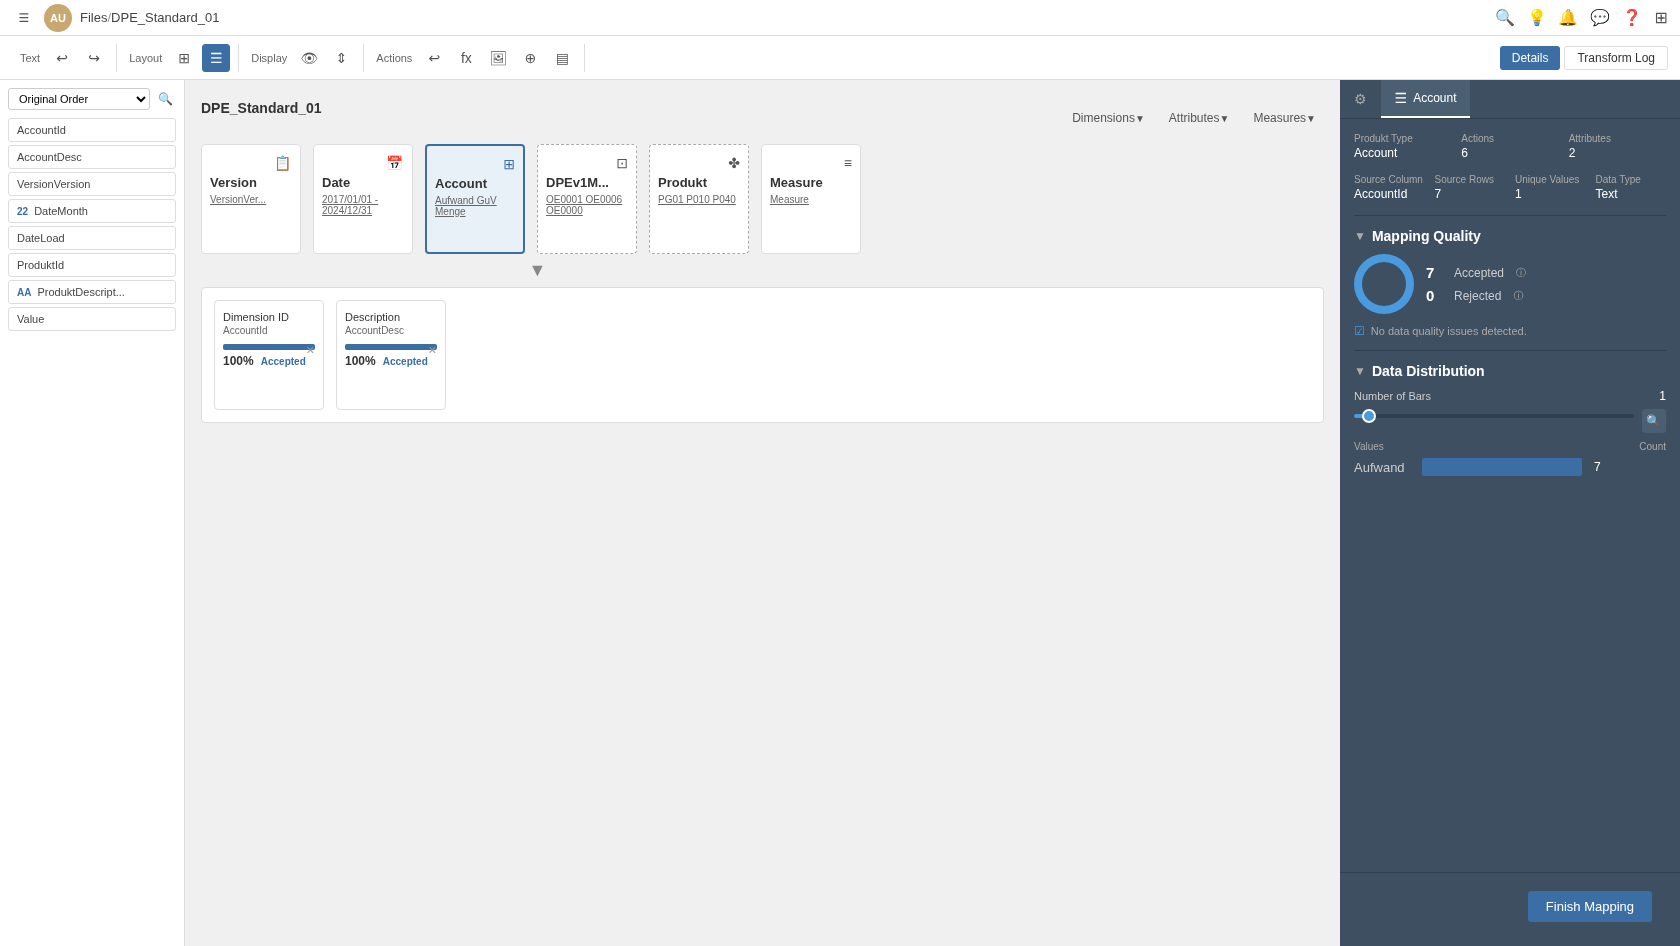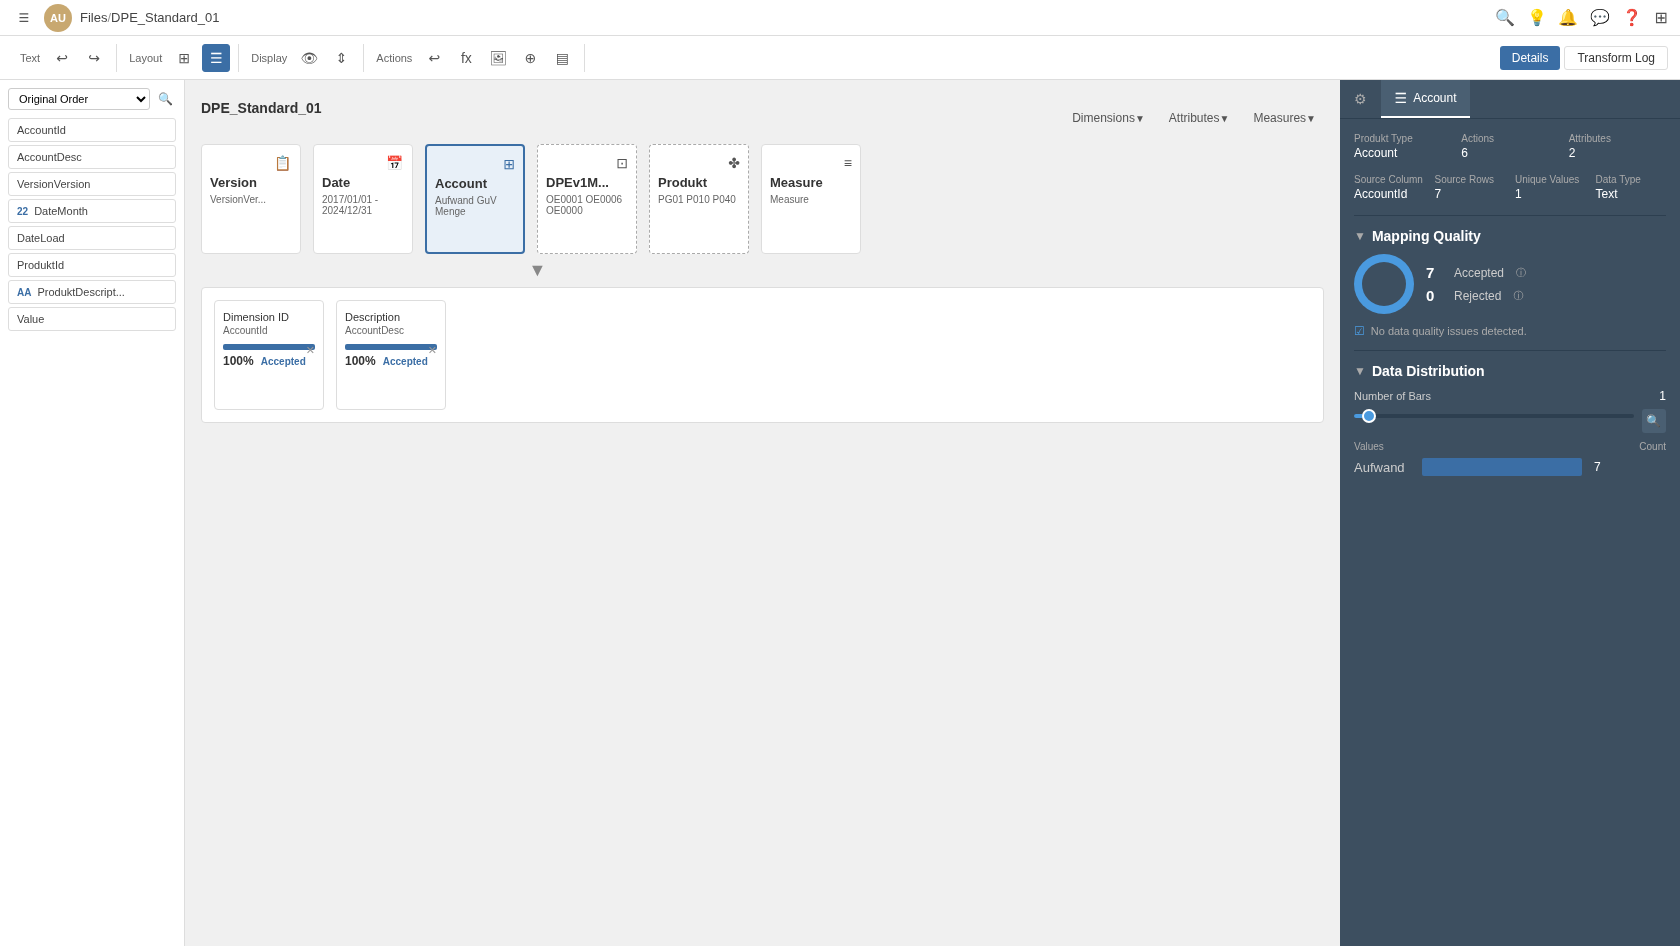--- a/index.html
+++ b/index.html
@@ -44,21 +44,21 @@
     .filter-btn { display: flex; align-items: center; font-size: 12px; color: #555; cursor: pointer; padding: 3px 8px; background: transparent; border: none; margin-top: 20px; }
     .filter-btn-arrow { font-size: 10px; }
 
     
     .cards-row { display: flex; gap: 12px; padding: 0 16px; margin-top: 8px; }
     .card { background: #fff; border: 1px solid #ddd; border-radius: 4px; width: 100px; min-height: 110px; padding: 10px 8px; cursor: pointer; display: flex; flex-direction: column; gap: 4px; }
     .card.active { border: 2px solid #3b6ea5; background: #e8f0f8; }
     .card.dashed { border: 1px dashed #aaa; }
     .card-icon { font-size: 14px; color: #555; text-align: right; }
     .card-title { font-size: 13px; font-weight: 600; color: #333; }
-    .card-subtitle { font-size: 10px; color: #666; }
+    .card-subtitle { font-size: 10px; color: #666; text-decoration: underline; }
     .card-active-icon { font-size: 14px; color: #3b6ea5; text-align: right; }
 
     
     .connector-area { display: flex; justify-content: center; margin: 6px 0; }
     .connector-arrow { font-size: 18px; color: #888; }
     .mapping-card { background: #fff; border: 1px solid #ddd; border-radius: 4px; width: 110px; min-height: 110px; padding: 10px 8px; cursor: pointer; }
     .mapping-card-title { font-size: 11px; font-weight: 400; color: #333; margin-bottom: 2px; }
     .mapping-card-subtitle { font-size: 10px; color: #666; margin-bottom: 8px; }
     .mapping-card-bar { height: 6px; background: #3b6ea5; border-radius: 2px; margin-bottom: 4px; }
     .mapping-card-accepted { font-size: 10px; color: #3b6ea5; font-weight: 600; }
@@ -398,14 +398,17 @@
         <span>Count</span>
       </div>
 
       <div class="dist-bar-row">
         <span class="dist-bar-label">Aufwand</span>
         <div class="dist-bar" style="max-width: 160px; width: 160px;"></div>
         <span class="dist-bar-count">7</span>
       </div>
     </div>
 
+    <div style="margin-top: auto; padding: 10px 14px; display: flex; justify-content: flex-end; border-top: 1px solid #2d3f50;">
+      <button class="finish-btn">Finish Mapping</button>
+    </div>
   </div>
 </div>
 
 </body></html>

